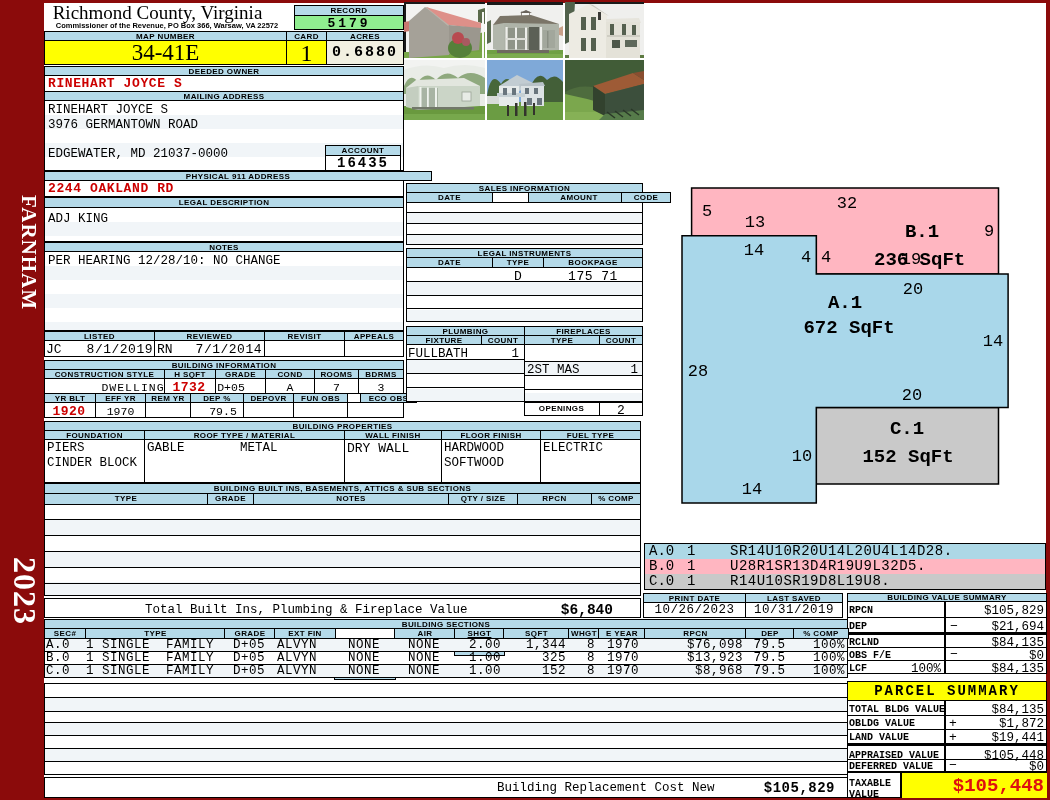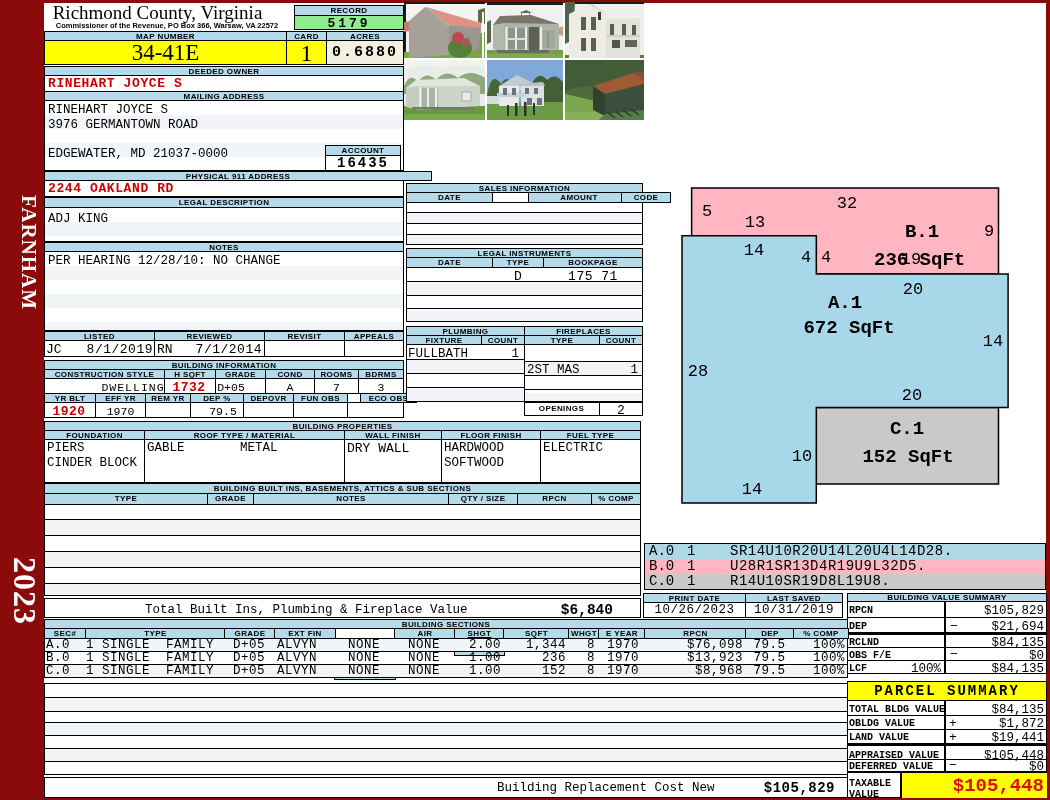--- a/index.html
+++ b/index.html
@@ -450,21 +450,21 @@
  <span style="position:absolute;left:813px;">100%</span>
   </div>
 <div class="a m bsr" style="top:652px;">
     <span style="position:absolute;left:46px;">B.0</span>
  <span style="position:absolute;left:86px;">1 SINGLE  FAMILY</span>
  <span style="position:absolute;left:224px;width:50px;text-align:center;">D+05</span>
  <span style="position:absolute;left:277px;">ALVYN</span>
  <span style="position:absolute;left:334px;width:60px;text-align:center;">NONE</span>
  <span style="position:absolute;left:394px;width:60px;text-align:center;">NONE</span>
  <span style="position:absolute;left:445px;width:56px;text-align:right;">1.00</span>
- <span style="position:absolute;left:500px;width:66px;text-align:right;">236</span>
+ <span style="position:absolute;left:500px;width:66px;text-align:right;">325</span>
  <span style="position:absolute;left:568px;width:27px;text-align:right;">8</span>
  <span style="position:absolute;left:607px;">1970</span>
  <span style="position:absolute;left:643px;width:100px;text-align:right;">$13,923</span>
  <span style="position:absolute;left:745px;width:49px;text-align:center;">79.5</span>
  <span style="position:absolute;left:813px;">100%</span>
   </div>
 <div class="a m bsr" style="top:665px;">
     <span style="position:absolute;left:46px;">C.0</span>
  <span style="position:absolute;left:86px;">1 SINGLE  FAMILY</span>
  <span style="position:absolute;left:224px;width:50px;text-align:center;">D+05</span>

